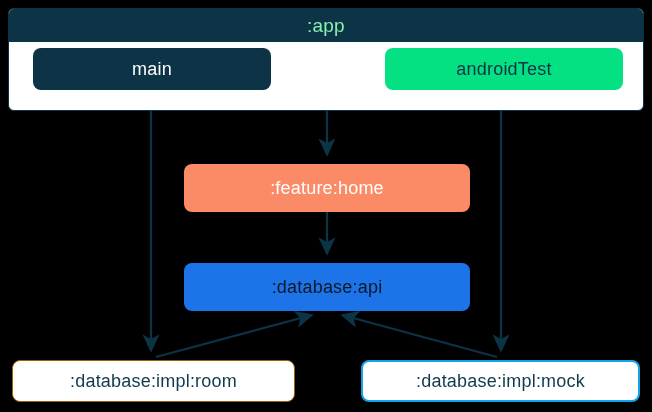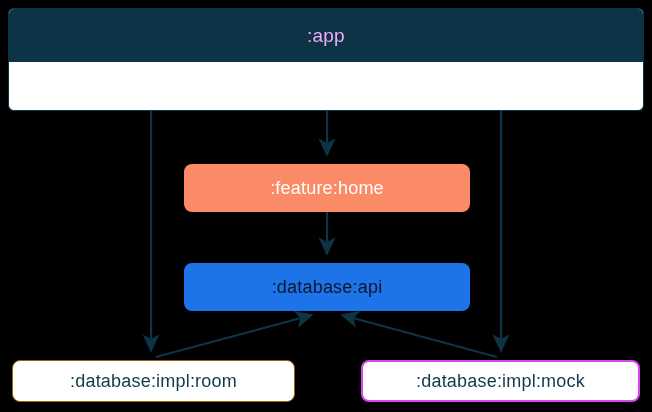--- a/index.html
+++ b/index.html
@@ -33,23 +33,23 @@
     top: 8px;
     width: 636px;
     height: 103px;
     border-radius: 6px;
     background: #ffffff;
     border: 1px solid #0d3346;
     box-sizing: border-box;
     overflow: hidden;
   }
   .cluster-header {
-    height: 53px;
+    height: 33px;
     background: #0d3346;
-    color: #f0abfc;
+    color: #86efac;
     display: flex;
     align-items: center;
     justify-content: center;
     font-size: 19px;
     letter-spacing: 0.2px;
   }
   .cluster-body {
     position: relative;
     height: 56px;
     background: #ffffff;
@@ -109,21 +109,21 @@
     color: #123a4d;
     border: 1px solid #a16207;
   }
   .node-impl-mock {
     left: 361px;
     top: 360px;
     width: 279px;
     height: 42px;
     background: #ffffff;
     color: #123a4d;
-    border: 2px solid #d946ef;
+    border: 2px solid #0ea5e9;
   }
 </style>
 </head>
 <body>
 
 <div id="canvas">
 
   <svg id="edges" viewBox="0 0 652 412" xmlns="http://www.w3.org/2000/svg">
     <defs>
       <marker id="arrowhead" markerWidth="9" markerHeight="9" refX="7.6" refY="4.5" orient="auto" markerUnits="strokeWidth">
@@ -151,20 +151,24 @@
       <path d="M156,357 L312,315" stroke="#0d3346" stroke-width="2.2" fill="none" marker-end="url(#arrowhead)"></path>
     </g>
 
     <g>
       <path d="M497,357 L342,315" stroke="#0d3346" stroke-width="2.2" fill="none" marker-end="url(#arrowhead)"></path>
     </g>
   </svg>
 
   <div class="cluster">
     <div class="cluster-header">:app</div>
+    <div class="cluster-body">
+      <div class="node node-main">main</div>
+      <div class="node node-androidtest">androidTest</div>
+    </div>
   </div>
 
   <div class="node node-feature-home">:feature:home</div>
 
   <div class="node node-database-api">:database:api</div>
 
   <div class="node node-impl-room">:database:impl:room</div>
 
   <div class="node node-impl-mock">:database:impl:mock</div>
 

